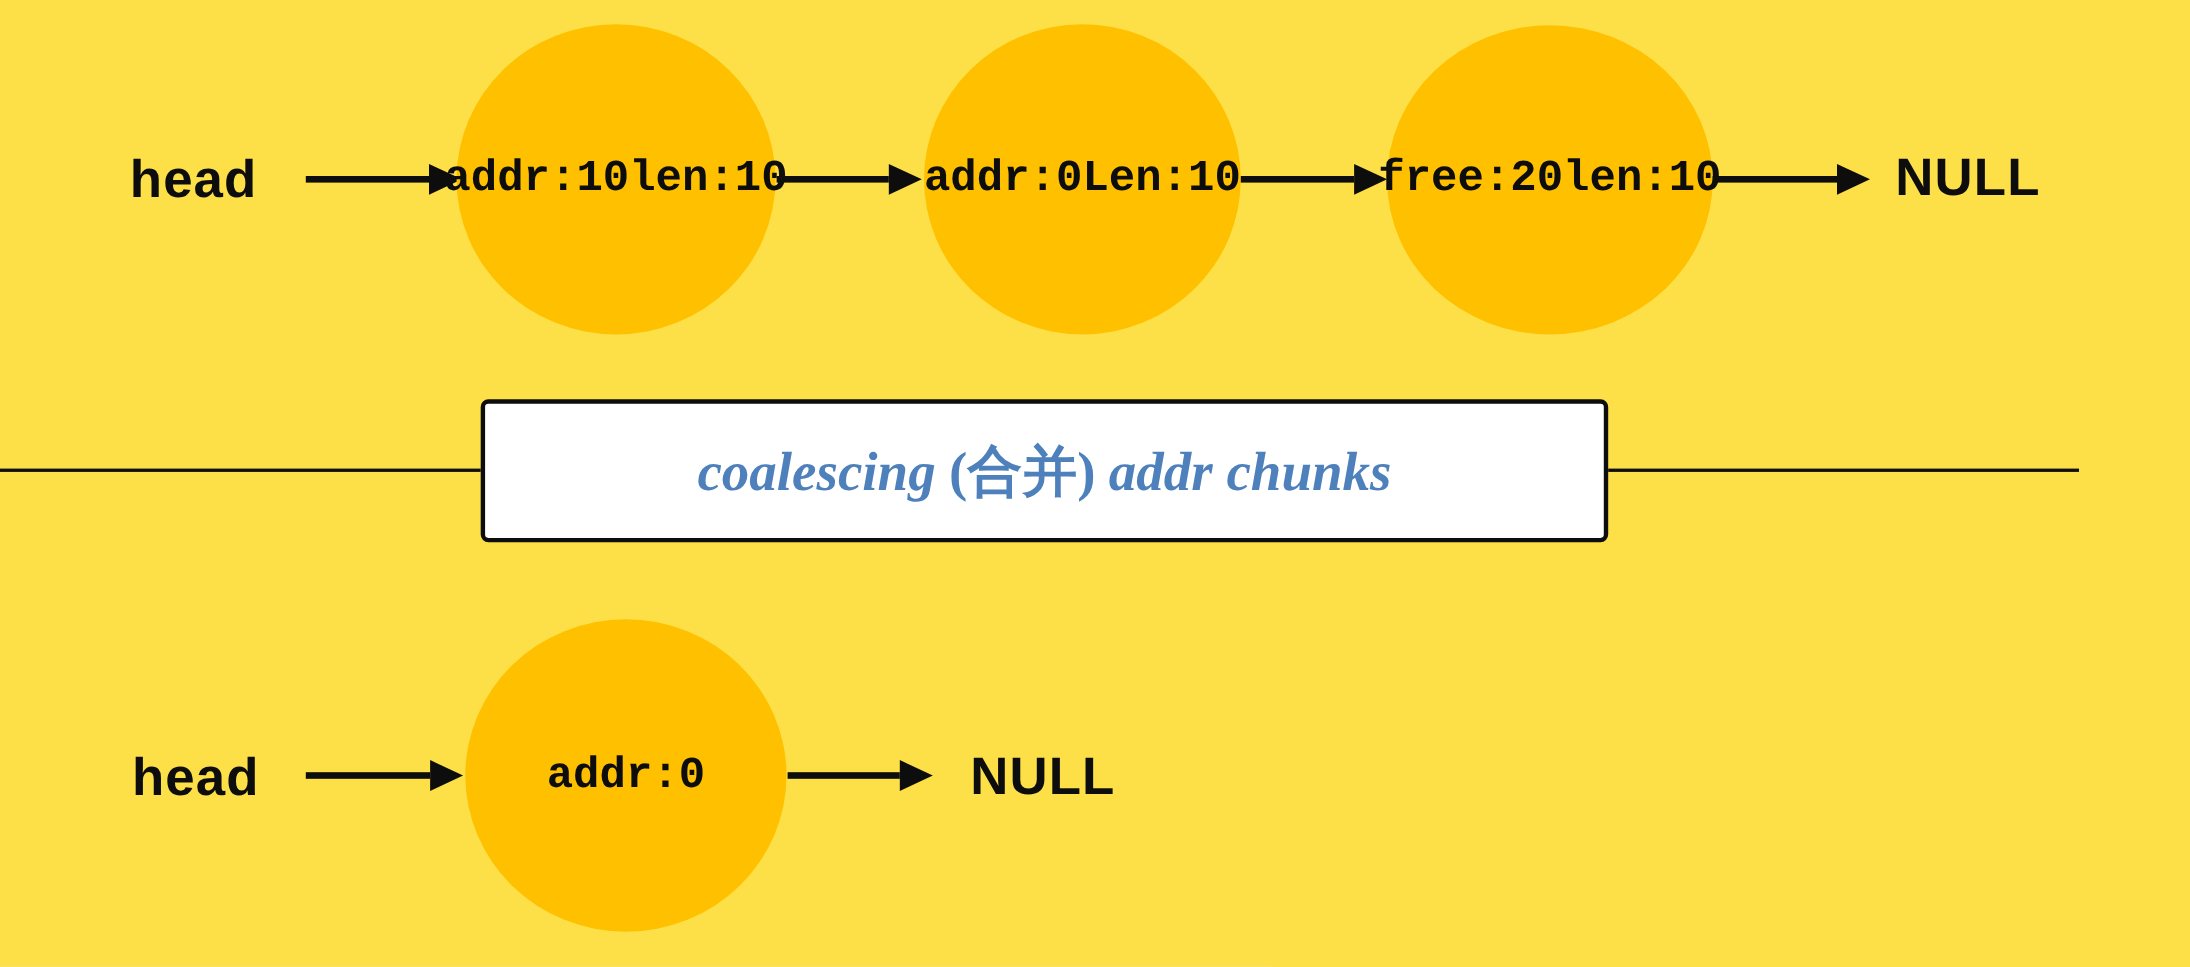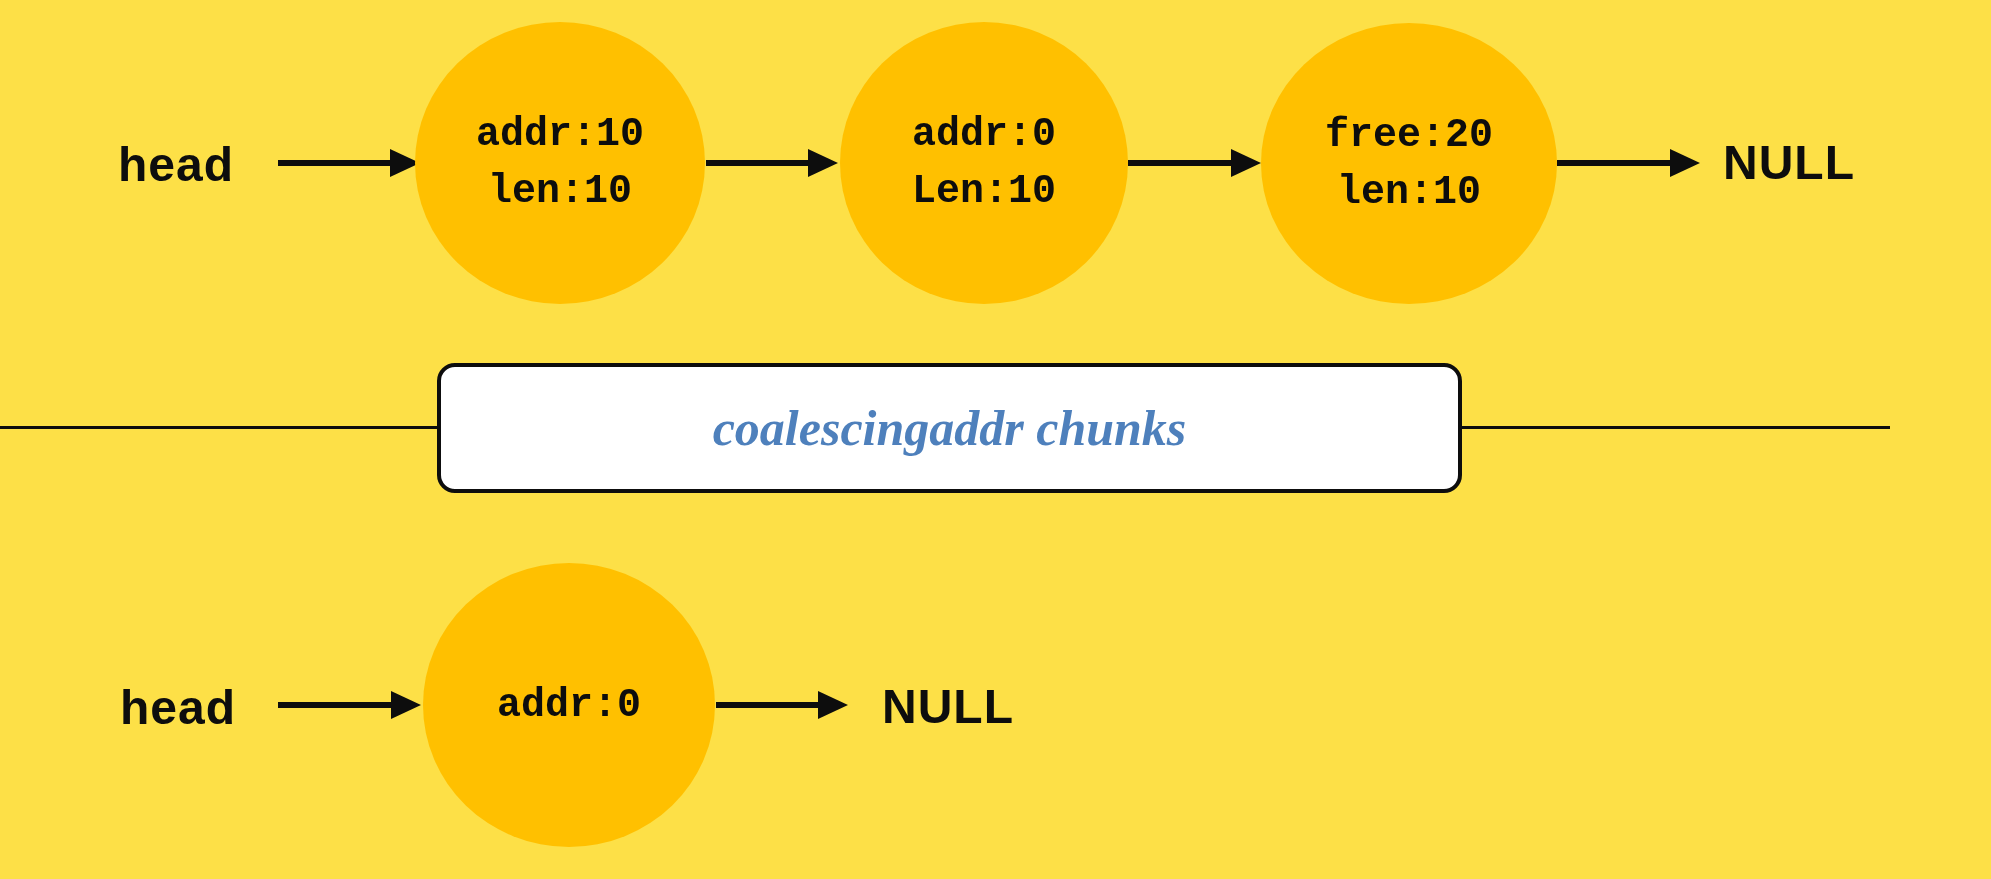--- a/index.html
+++ b/index.html
@@ -9,39 +9,39 @@
   }
   
   .label{
     position:absolute;transform:translate(-50%,-50%);
     font-weight:bold;font-size:48px;color:#0d0d0d;white-space:nowrap;letter-spacing:1px;
   }
   
   .node{
     position:absolute;border-radius:50%;
     background:var(--node-fill,#FFC000);
-    display:flex;flex-direction:column;align-items:center;justify-content:center;
+    display:flex;flex-direction:row;align-items:center;justify-content:center;
     font-family:"Liberation Mono","DejaVu Sans Mono",monospace;
     font-weight:bold;font-size:40px;line-height:57px;color:#0d0d0d;white-space:nowrap;
   }
   .node .red{color:var(--highlight,#ff0000);}
   
   .arrow{position:absolute;display:flex;align-items:center;height:28px;}
   .arrow .shaft{flex:1;height:6px;background:var(--line,#000);}
   .arrow .tip{
     width:0;height:0;
     border-left:30px solid var(--line,#000);
     border-top:14px solid transparent;border-bottom:14px solid transparent;
   }
   
   .divider{position:absolute;height:3px;background:var(--line,#1a1a1a);}
   
   .banner{
     position:absolute;left:437px;top:363px;width:1025px;height:130px;box-sizing:border-box;
-    border:4px solid #0d0d0d;border-radius:18px;background:#ffffff;
+    border:4px solid #0d0d0d;border-radius:7px;background:#ffffff;
     display:flex;align-items:center;justify-content:center;
     font-family:"Liberation Serif","DejaVu Serif",serif;
     font-weight:bold;font-size:50px;color:var(--banner-text,#4E80BC);white-space:nowrap;
   }
   .banner .it{font-style:italic;}
   .banner .cjk{font-style:normal;margin:0 12px;font-weight:600;}
 </style>
 </head>
 <body>
 
@@ -84,20 +84,21 @@
     <div class="tip"></div>
   </div>
 
   <div class="label" style="left:1789px;top:162px">NULL</div>
 
   <div class="divider" style="left:0;top:426px;width:437px"></div>
   <div class="divider" style="left:1462px;top:426px;width:428px"></div>
 
   <div class="banner">
     <span class="it">coalescing</span>
+    <span class="cjk">(合并)</span>
     <span class="it">addr chunks</span>
   </div>
 
   <div class="label" style="left:178px;top:707px">head</div>
 
   <div class="arrow" style="left:278px;top:691px;width:143px">
     <div class="shaft"></div>
     <div class="tip"></div>
   </div>
 

